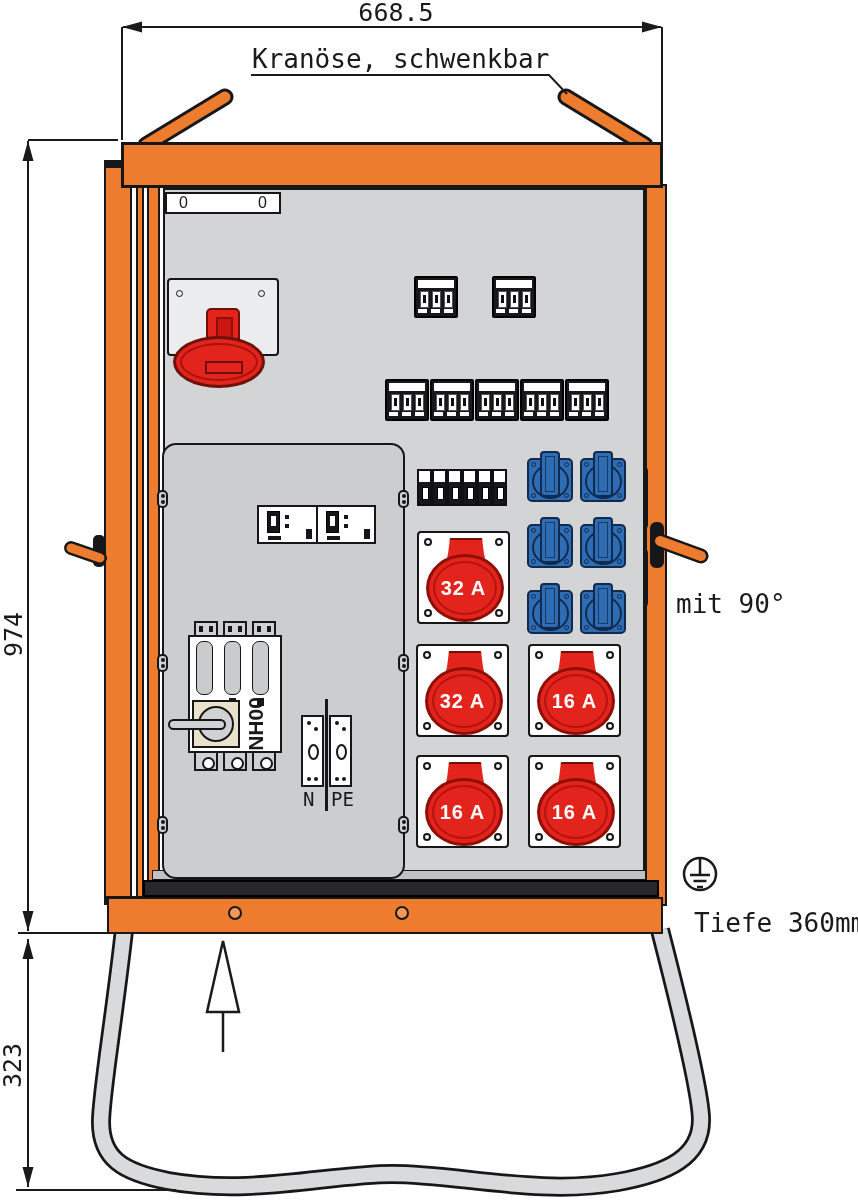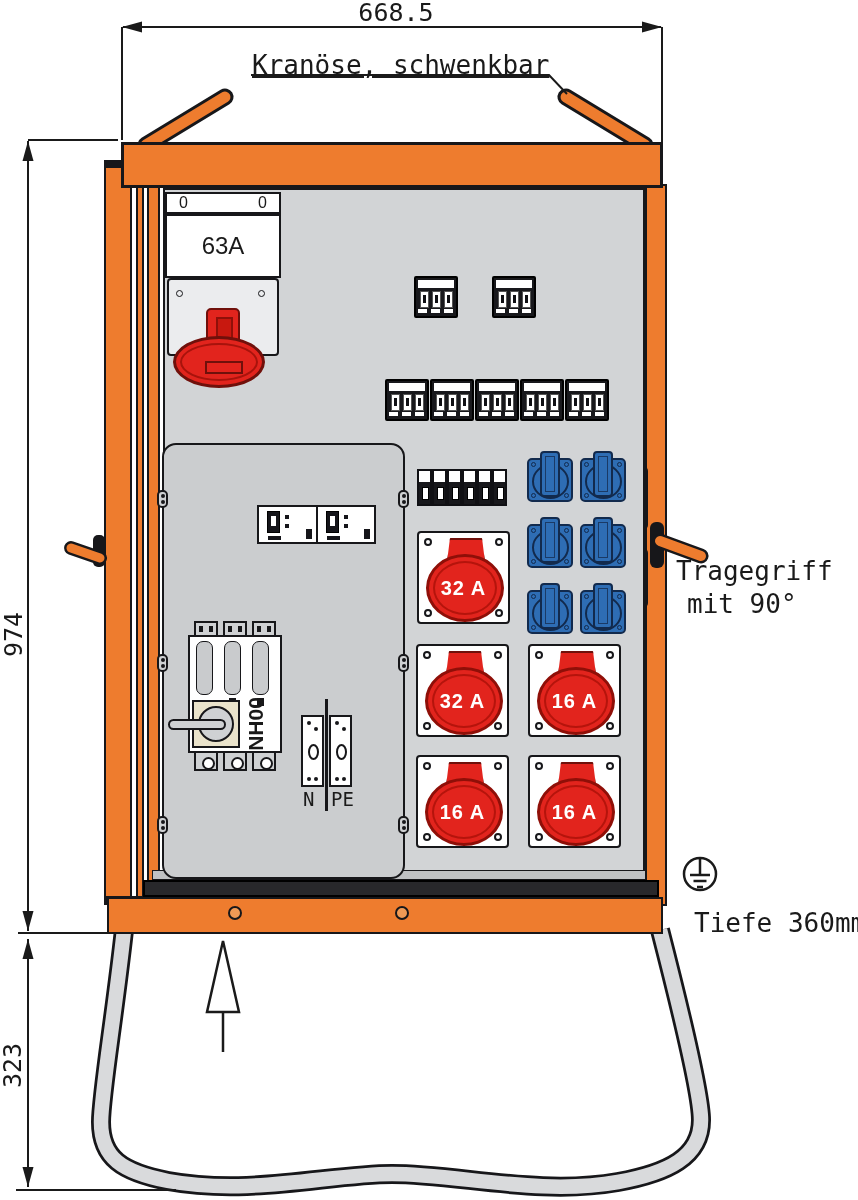--- a/index.html
+++ b/index.html
@@ -192,23 +192,20 @@
   <div class="raillight"></div>
   <div class="raildark"></div>
   <div class="base"></div>
   <div class="basehole" style="left:228px; top:906px;"></div>
   <div class="basehole" style="left:395px; top:906px;"></div>
 
   <div class="msw-head">
     <span>0</span>
     <span>0</span>
   </div>
-  <div class="msw-label">
-    <span>63A</span>
-  </div>
   <div class="msw-plate"></div>
   <div class="screwdot" style="left:176px; top:290px;"></div>
   <div class="screwdot" style="left:258px; top:290px;"></div>
   <div class="msw-hinge"></div>
   <div class="msw-cap"></div>
   <div class="msw-slot"></div>
 
   <div class="mcb3" style="left:414px; top:276px;">
       <i></i>
       <i></i>
@@ -402,23 +399,22 @@
       <div class="screw bl"></div>
       <div class="screw br"></div>
     <div class="lid"></div>
       <div class="bod"></div>
     <div class="amp">16 A</div>
   </div>
 
   <div class="dim" style="left:331px; top:-2px; width:130px;">668.5</div>
   <div class="dim vdim" style="left:-32px; top:620px; width:90px;">974</div>
   <div class="dim vdim" style="left:-28px; top:1051px; width:80px;">323</div>
-  <div class="note" style="left:252px; top:50px;text-decoration:underline;">Kranöse, schwenkbar</div>
-  <div class="note" style="left:676px; top:556px;">Tragegriff</div>
-  <div class="note" style="left:676px; top:589px;margin-left:11px;">mit 90°</div>
+  <div class="note" style="left:252px; top:44px;">Kranöse, schwenkbar</div>
+  <div class="note" style="left:676px; top:589px;">mit 90°</div>
   <div class="note" style="left:694px; top:908px;">Tiefe 360mm</div>
 
   <svg class="layer" width="858" height="1200" viewBox="0 0 858 1200">
     <g stroke="#1a1a1a" stroke-width="2" fill="none">
 
       <line x1="123" y1="27" x2="661" y2="27"></line>
       <line x1="122" y1="27" x2="122" y2="140"></line>
       <line x1="662" y1="27" x2="662" y2="142"></line>
 
       <line x1="28" y1="141" x2="28" y2="931"></line>

